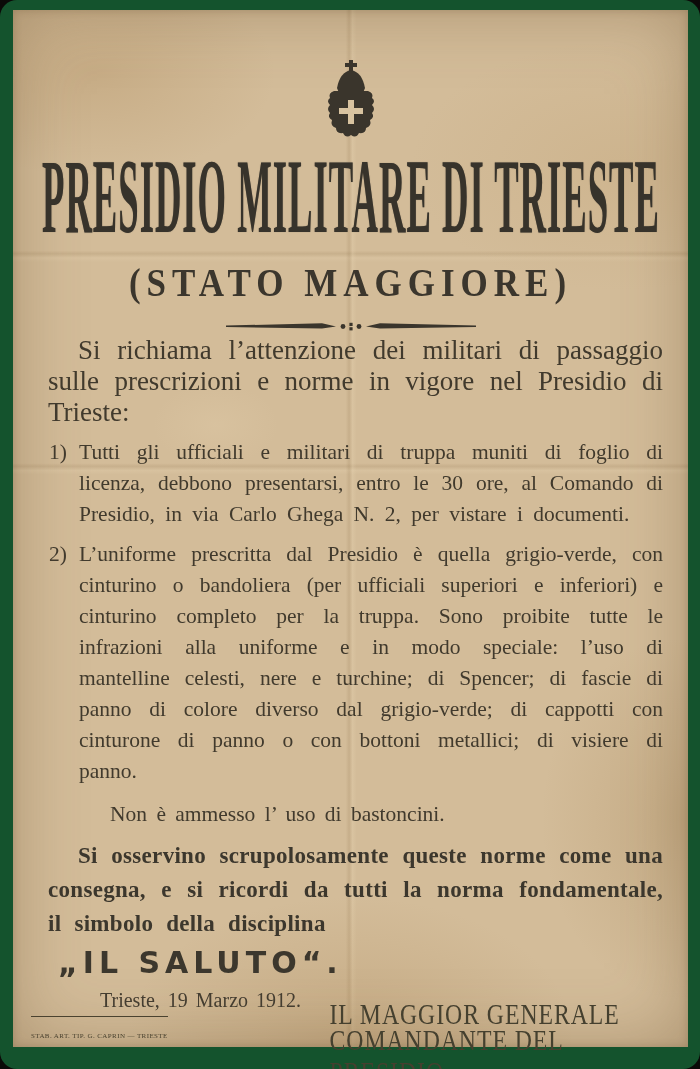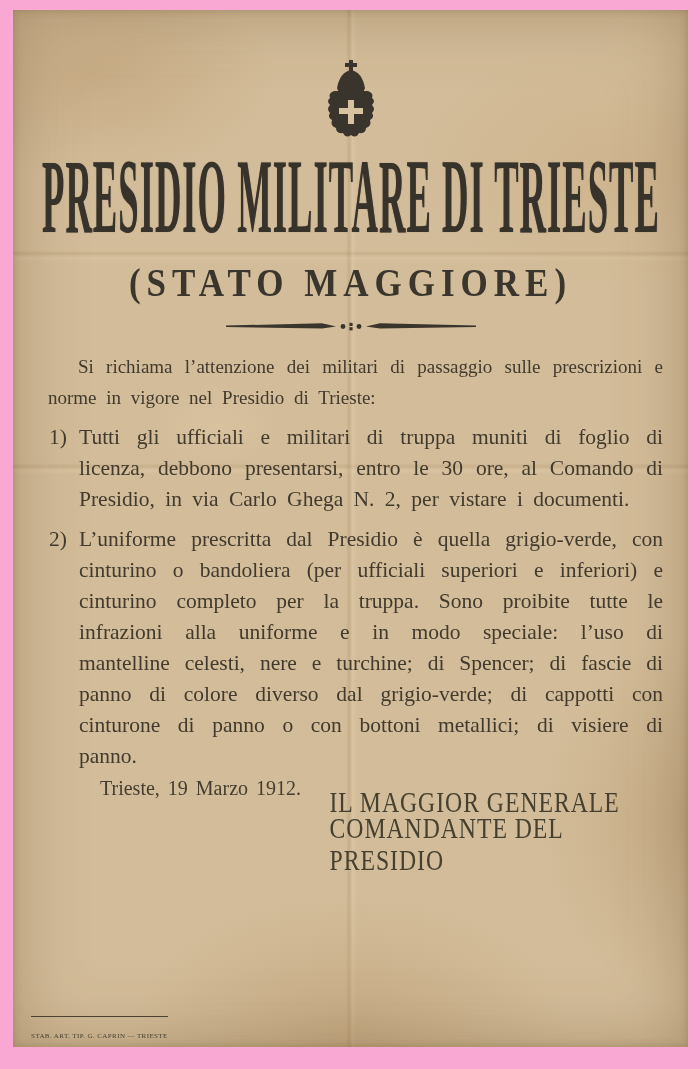--- a/index.html
+++ b/index.html
@@ -5,21 +5,22 @@
   html,body{margin:0;padding:0;}
   body{
     width:700px;height:1069px;
     background:#0b0a08;
     font-family:"Liberation Serif","DejaVu Serif",serif;
     overflow:hidden;
   }
   .frame{
     position:relative;
     width:700px;height:1069px;
-    background:#f9a8d4;
+    background:#14532d;
+    border-radius:17px;
   }
   .paper{
     position:absolute;
     left:13px;top:10px;
     width:675px;height:1037px;
     background:
       radial-gradient(ellipse 260px 150px at 12% 6%, rgba(168,132,84,0.28), transparent 70%),
       radial-gradient(ellipse 300px 180px at 90% 15%, rgba(186,152,102,0.20), transparent 70%),
       radial-gradient(ellipse 320px 200px at 50% 99%, rgba(160,124,76,0.26), transparent 70%),
       radial-gradient(ellipse 200px 260px at 99% 78%, rgba(150,116,68,0.22), transparent 70%),
@@ -60,22 +61,22 @@
     letter-spacing:6px;
     color:#3b362d;
     transform:scale(1,1.12);
   }
   .divider{ text-align:center; margin-top:15px; height:14px; }
 
   .body-col{ padding:0 25px 0 35px; }
 
   p{ margin:0; }
   .intro{
-    margin-top:18px;
-    font-size:19px; line-height:31px;
+    margin-top:2px;
+    font-size:27px; line-height:31px;
     text-align:justify;
     text-indent:30px;
     word-spacing:5px;
     color:#413a2d;
   }
   .item{
     position:relative;
     padding-left:31px;
     margin-top:9px;
   }
@@ -200,22 +201,25 @@
       <div class="item">
         <span class="num">1)</span>
         <p class="item-text">Tutti gli ufficiali e militari di truppa muniti di foglio di licenza, debbono presentarsi, entro le 30 ore, al Comando di Presidio, in via Carlo Ghega N. 2, per vistare i documenti.</p>
       </div>
 
       <div class="item">
         <span class="num">2)</span>
         <p class="item-text">L’uniforme prescritta dal Presidio è quella grigio-verde, con cinturino o bandoliera (per ufficiali superiori e inferiori) e cinturino completo per la truppa. Sono proibite tutte le infrazioni alla uniforme e in modo speciale: l’uso di mantelline celesti, nere e turchine; di Spencer; di fascie di panno di colore diverso dal grigio-verde; di cappotti con cinturone di panno o con bottoni metallici; di visiere di panno.</p>
       </div>
 
-
-
+      <p class="note">Non è ammesso l’ uso di bastoncini.</p>
+
+      <p class="emphasis">Si osservino scrupolosamente queste norme come una consegna, e si ricordi da tutti la norma fondamentale, il simbolo della disciplina</p>
+
+      <p class="slogan">„IL SALUTO“.</p>
 
       <div class="bottom-row">
         <p class="dateline">Trieste, 19 Marzo 1912.</p>
 
         <div class="signature">
           <p class="sig-role">IL MAGGIOR GENERALE</p>
           <p class="sig-role">COMANDANTE DEL PRESIDIO</p>
 
         </div>
       </div>

